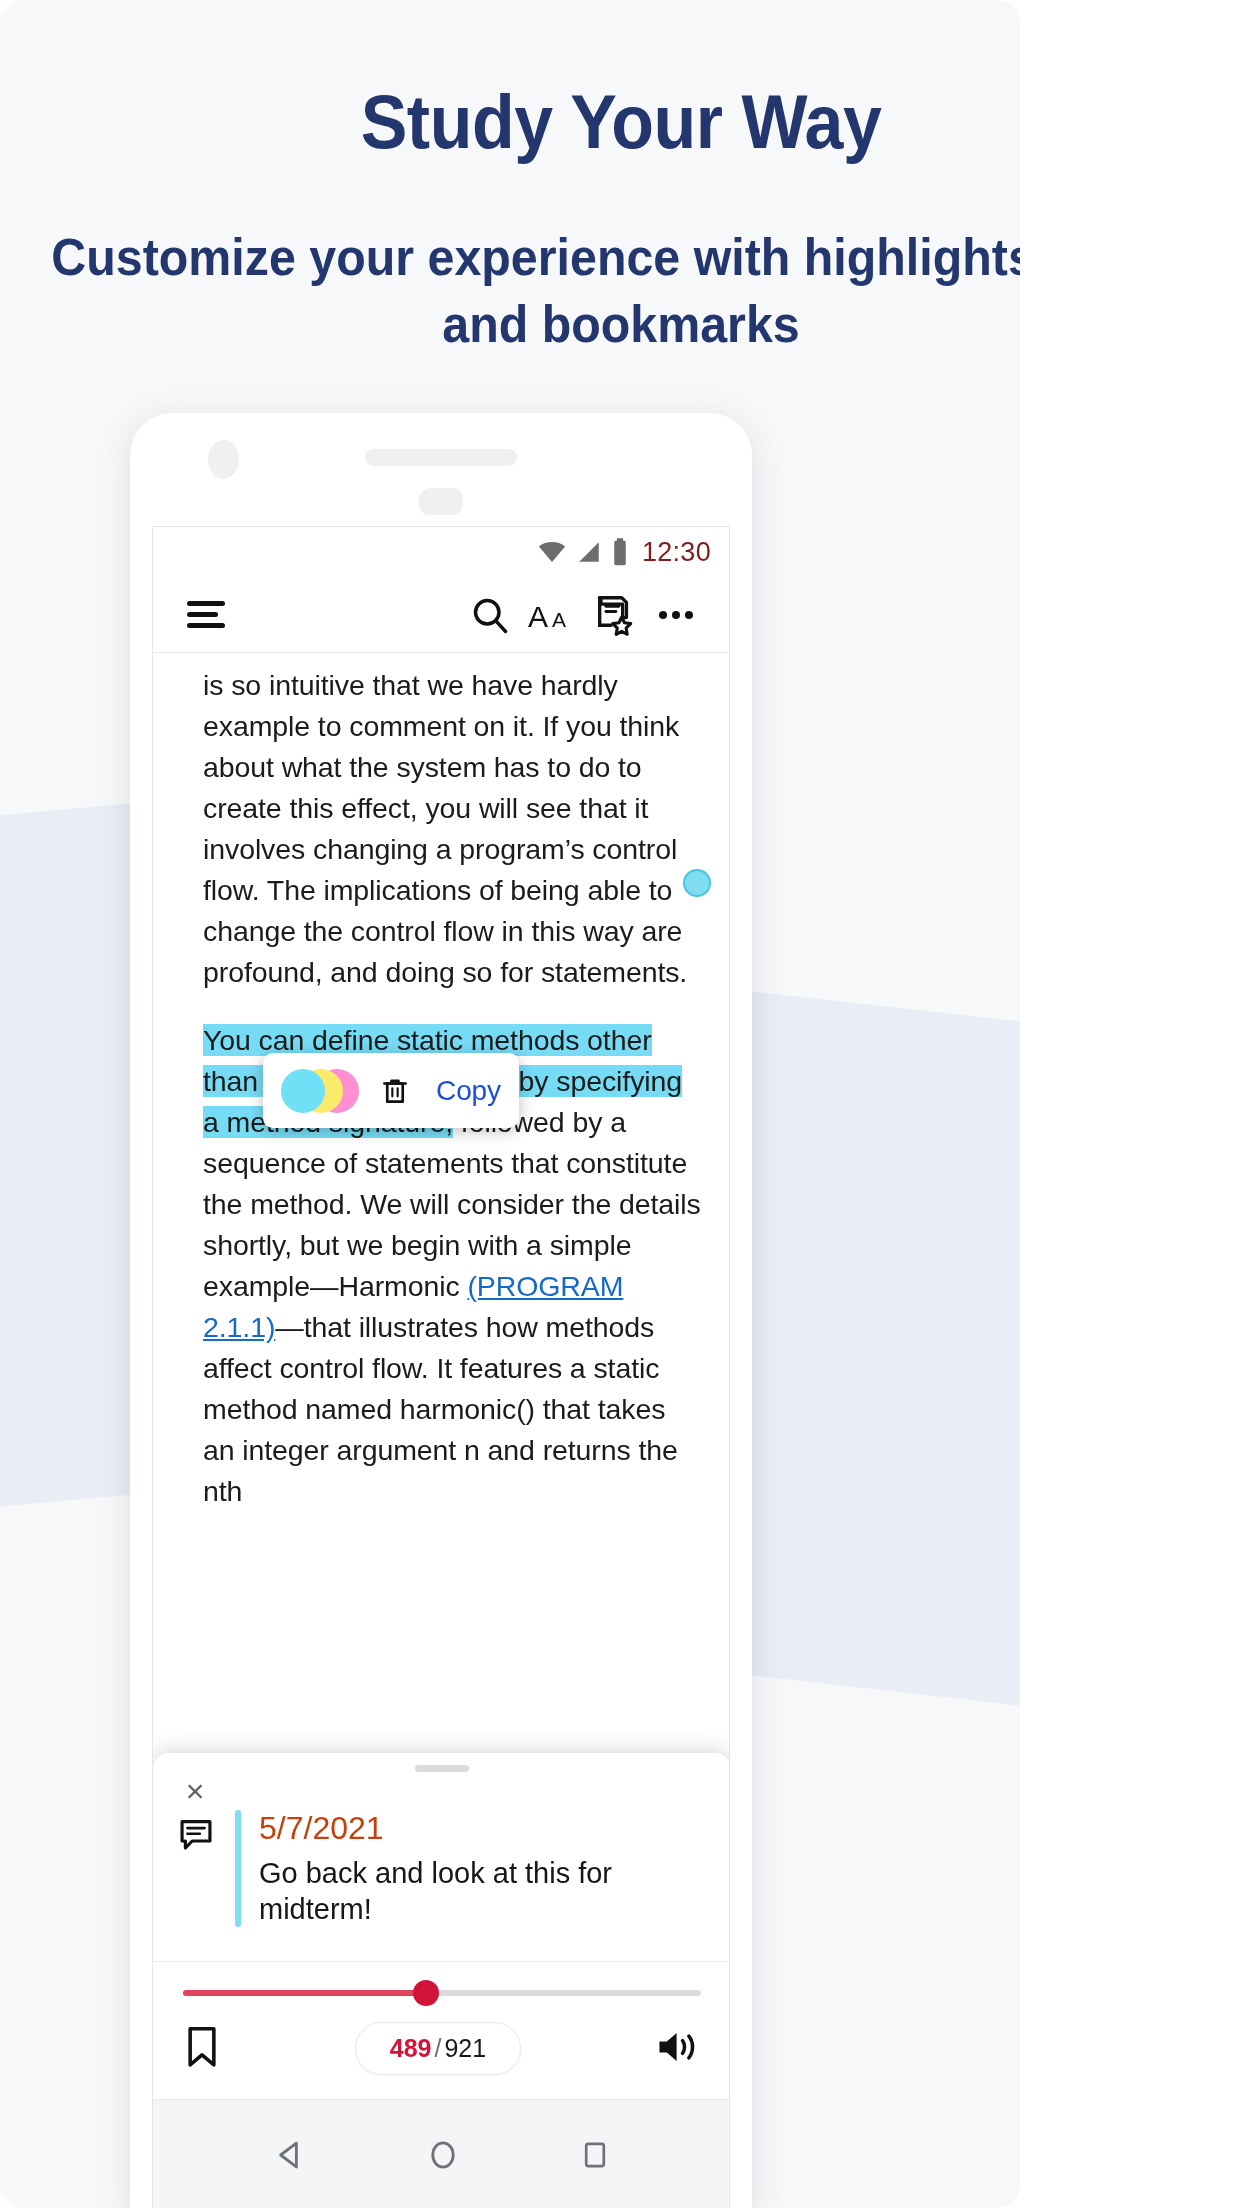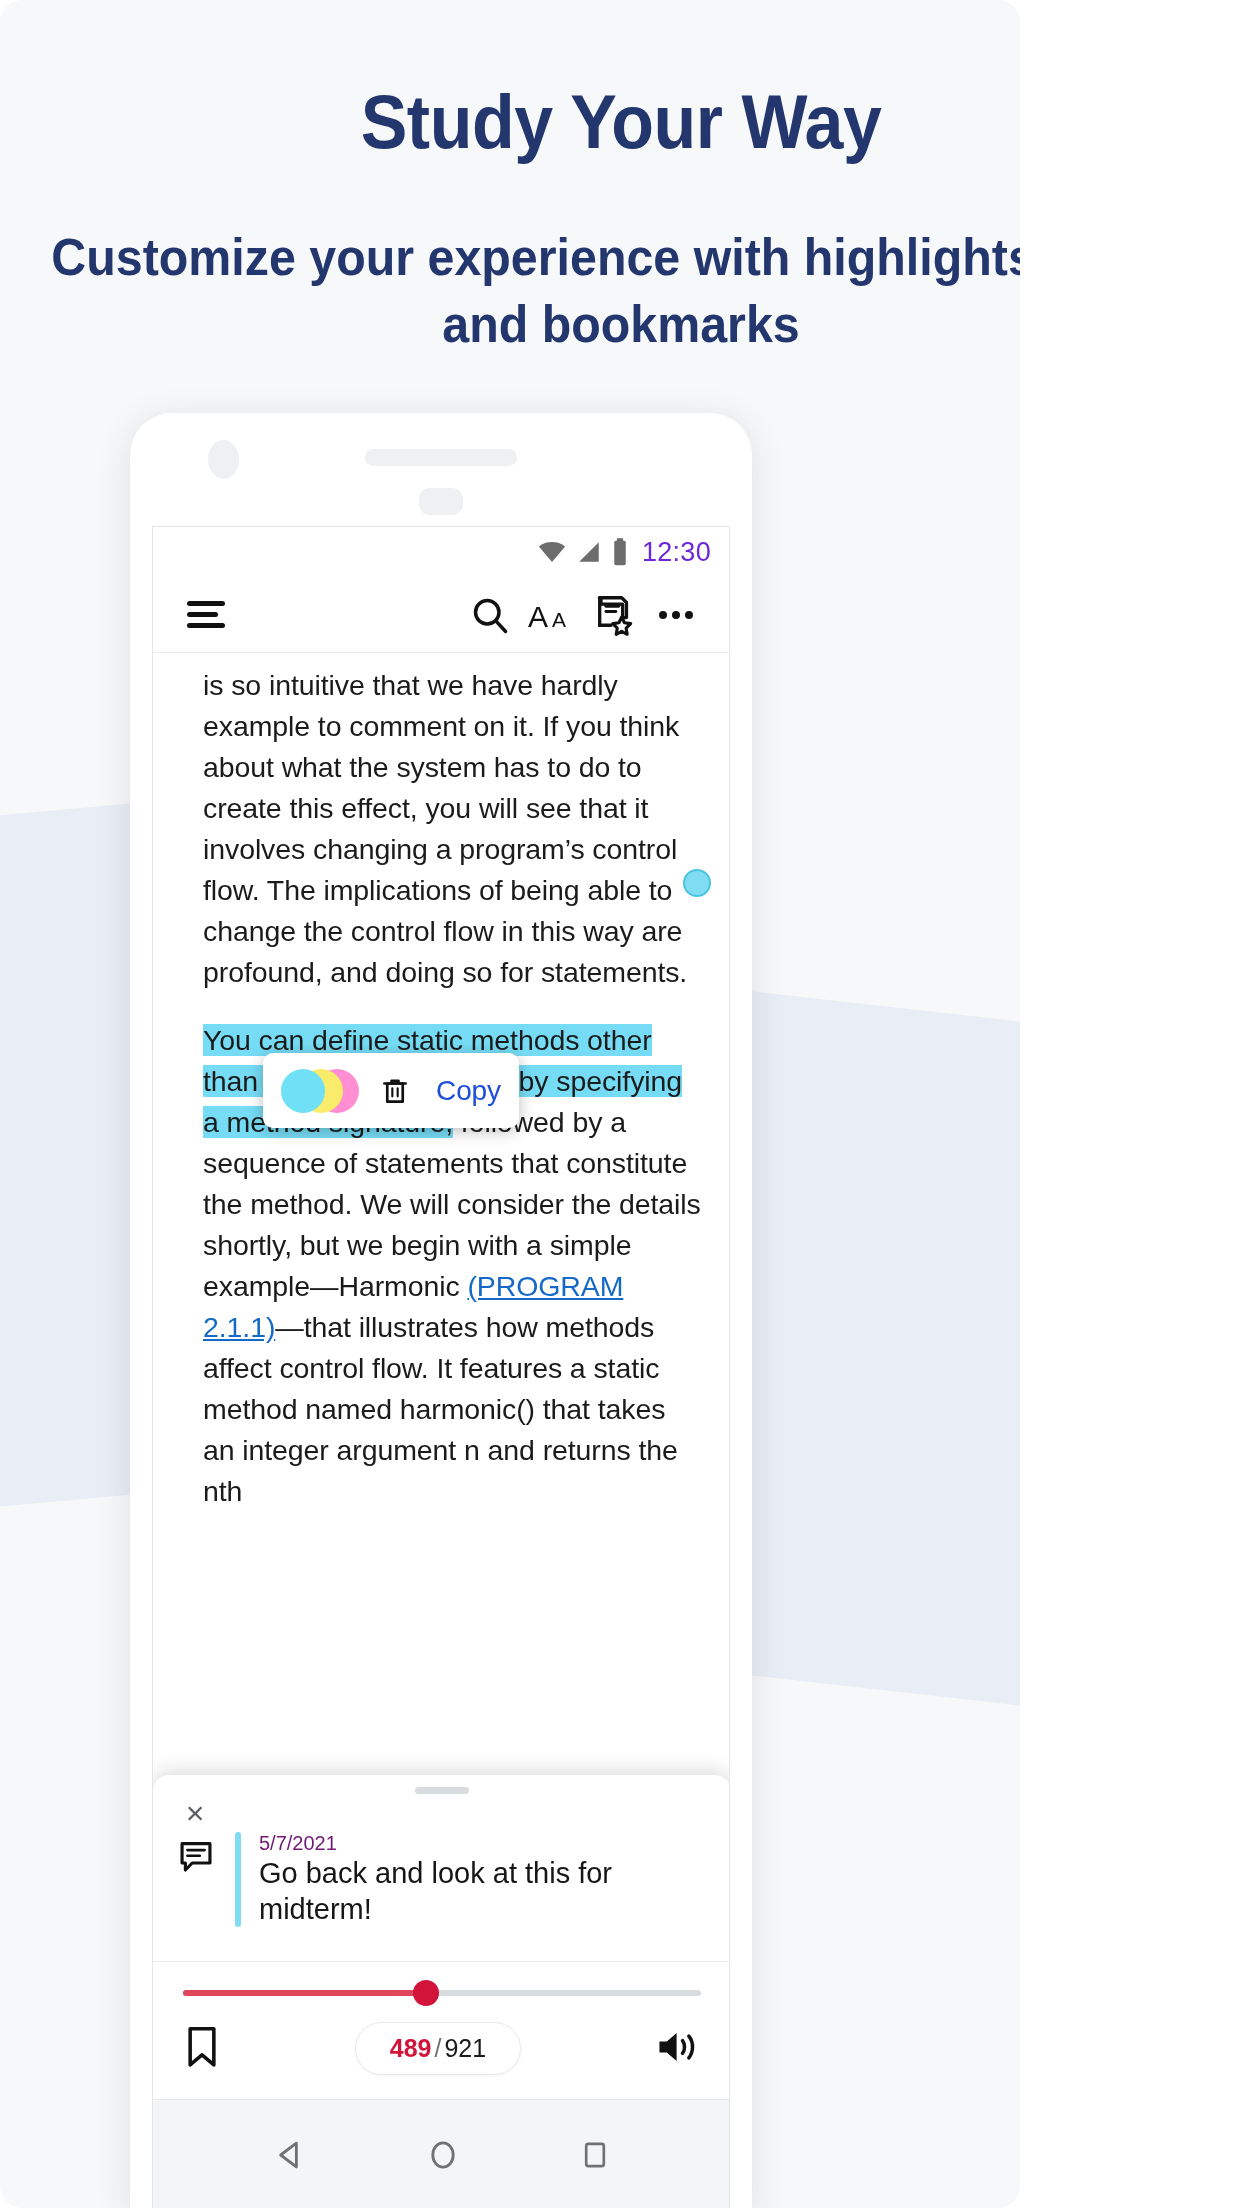--- a/index.html
+++ b/index.html
@@ -128,21 +128,21 @@
     display: flex;
     align-items: center;
     justify-content: flex-end;
     gap: 9px;
     padding: 0 18px;
     background: #fff;
   }
   .sb-icon { display: block; }
   .sb-time {
     font-size: 27px;
-    color: #6d28d9;
+    color: #7f1d1d;
     margin-left: 4px;
     letter-spacing: .3px;
   }
 
   
   .toolbar {
     height: 76px;
     display: flex;
     align-items: center;
     padding: 0 22px;
@@ -289,23 +289,23 @@
     gap: 18px;
     flex: 1;
   }
   .note-bar {
     width: 6px;
     border-radius: 3px;
     background: #7fdcf2;
     flex: none;
   }
   .note-date {
-    font-size: 20px;
-    color: #701a75;
-    margin-bottom: 0;
+    font-size: 32px;
+    color: #c2410c;
+    margin-bottom: 8px;
   }
   .note-text {
     font-size: 29px;
     color: #161616;
     line-height: 36px;
   }
 
   
   .player {
     border-top: 1px solid #e8eaec;

